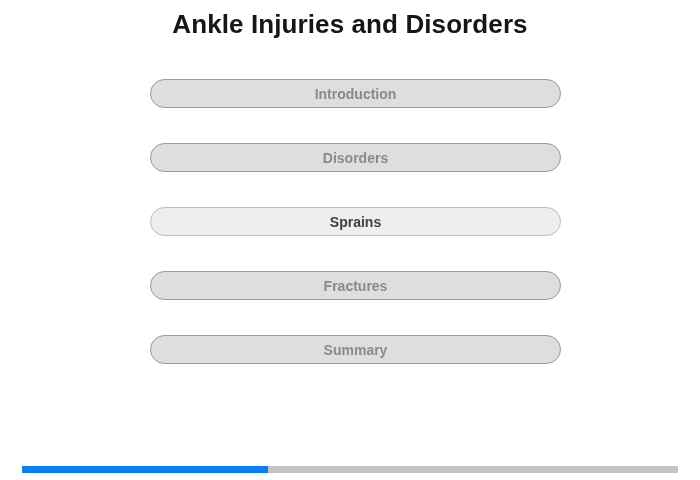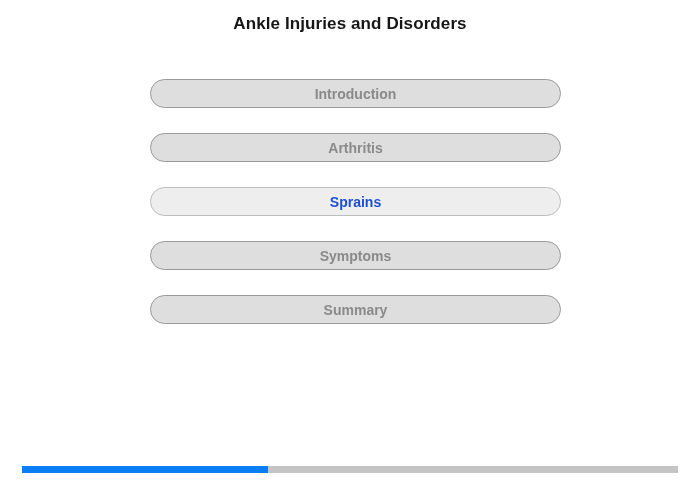--- a/index.html
+++ b/index.html
@@ -19,59 +19,59 @@
     left: 0; top: 0;
     width: 700px;
     height: 480px;
   }
   #page-title {
     position: absolute;
     left: 0;
     top: 10px;
     width: 700px;
     text-align: center;
-    font-size: 17px;
+    font-size: 26px;
     font-weight: bold;
     color: #161616;
     letter-spacing: 0.1px;
     line-height: 28px;
     white-space: nowrap;
   }
   #menu-list {
     position: absolute;
     left: 150px;
     top: 79px;
     width: 411px;
   }
   .menu-item {
     position: relative;
     display: block;
     box-sizing: border-box;
     width: 411px;
     height: 29px;
-    margin-bottom: 25px;
+    margin-bottom: 35px;
     border-radius: 15px;
     background: #dedede;
     border: 1.5px solid #9a9a9a;
     color: #8a8a8a;
     font-size: 14px;
     font-weight: bold;
     text-align: center;
     line-height: 26px;
     cursor: pointer;
     user-select: none;
     padding: 0;
     font-family: "Liberation Sans", sans-serif;
     overflow: hidden;
     white-space: nowrap;
   }
   .menu-item.is-active {
     background: #eeeeee;
     border-color: #bdbdbd;
-    color: #1d4ed8;
+    color: #404040;
   }
   .menu-item:last-child {
     margin-bottom: 8px;
     text-align: center;
   }
   #progress-bar {
     position: absolute;
     left: 22px;
     top: 466px;
     width: 656px;
@@ -85,23 +85,23 @@
 </style>
 </head>
 <body>
 
 <div id="slide">
 
   <div id="page-title">Ankle Injuries and Disorders</div>
 
   <div id="menu-list">
       <button class="menu-item"><span>Introduction</span></button>
-      <button class="menu-item"><span>Arthritis</span></button>
+      <button class="menu-item"><span>Disorders</span></button>
       <button class="menu-item is-active"><span>Sprains</span></button>
-      <button class="menu-item"><span>Symptoms</span></button>
+      <button class="menu-item"><span>Fractures</span></button>
       <button class="menu-item"><span>Summary</span></button>
     </div>
 
   <div id="progress-bar" style="background: rgb(196, 196, 196);">
     <div id="progress-fill" style="width: 37.5%; background: rgb(10, 127, 245);"></div>
   </div>
 
 </div>
 
 </body></html>

